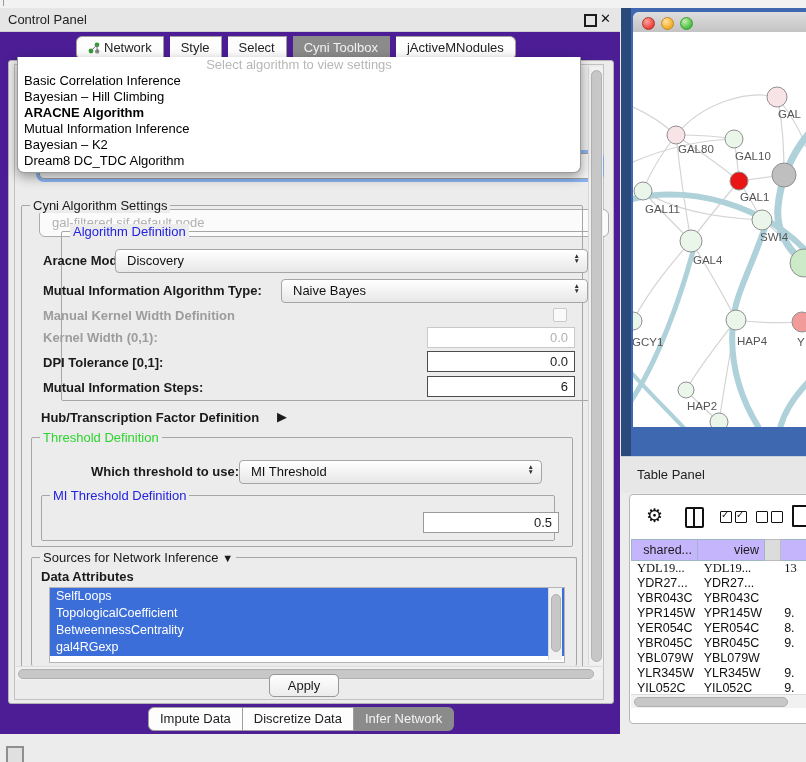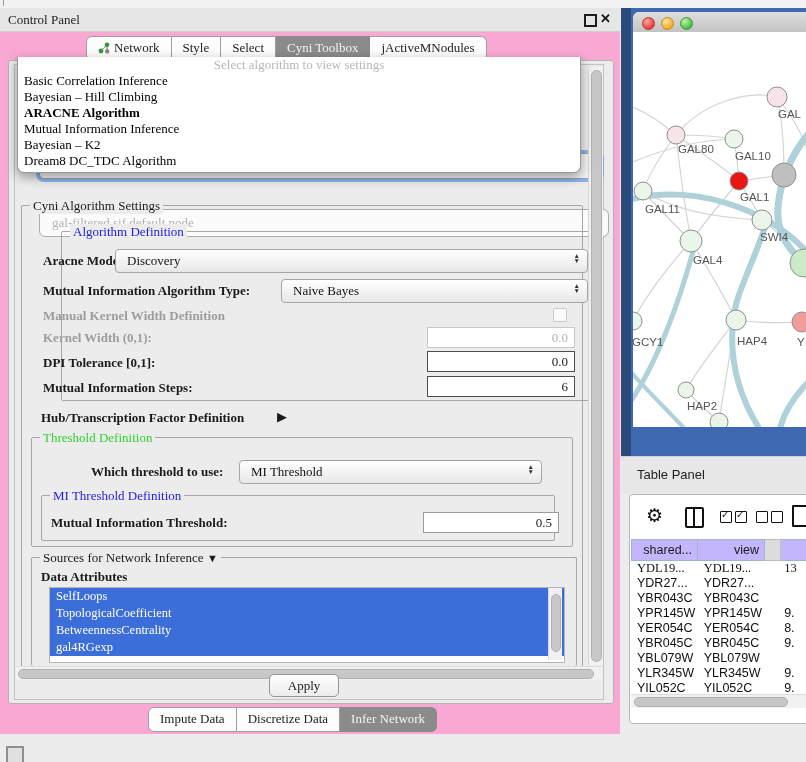--- a/index.html
+++ b/index.html
@@ -1,28 +1,28 @@
 <!DOCTYPE html>
 <html><head>
 <meta charset="utf-8">
 <style>
   html,body{margin:0;padding:0;}
   body{width:806px;height:762px;overflow:hidden;position:relative;background:#ececec;
        font-family:"Liberation Sans","DejaVu Sans",sans-serif;font-size:13px;color:#1a1a1a;}
   .abs{position:absolute;}
   
   #topstrip{left:0;top:0;width:806px;height:8px;background:#f2f2f2;}
-  #cp{left:0;top:8px;width:620px;height:726px;background:#f9a8d4;font-family:Liberation Serif, serif;}
+  #cp{left:0;top:8px;width:620px;height:726px;background:#4c1d95;}
   #cp-titlebar{left:0;top:0;width:620px;height:23px;background:#e6e6e6;border-bottom:1px solid #cfcfcf;}
   #cp-title{left:8px;top:4px;font-size:13px;color:#222;}
   .float-btn{left:584px;top:6px;width:9px;height:9px;border:2px solid #1c1c1c;background:transparent;}
   .close-btn{left:600px;top:3px;font-weight:bold;font-size:13px;color:#111;}
   
   .tabbar{display:flex;}
-  #top-tabs{left:86px;top:28px;}
+  #top-tabs{left:76px;top:28px;gap:6px;}
   #bottom-tabs{left:148px;top:699px;}
   .tab{background:#fdfdfd;border:1px solid #9f9f9f;border-left:none;padding:3px 11px 4px 11px;
        font-size:13px;color:#222;white-space:nowrap;display:flex;align-items:center;gap:4px;}
   .tab:first-child{border-left:1px solid #9f9f9f;border-radius:6px 0 0 6px;}
   .tab:last-child{border-radius:0 6px 6px 0;}
   .tab.sel{background:#8b8b8b;border-color:#8b8b8b;color:#f3f3f3;}
   
   #cp-body{left:8px;top:52px;width:604px;height:642px;border:1px solid #b3b3b3;border-radius:3px;background:#ececec;}
   #cp-inner{left:14px;top:56px;width:588px;height:634px;border:1px solid #c2c2c2;background:#ececec;}
   
@@ -169,21 +169,20 @@
       <span class="gb-title green">Threshold Definition</span>
     </div>
     <span class="lbl" style="left:76px;top:399px;">Which threshold to use:</span>
     <div class="combo" style="left:224px;top:395px;width:290px;">
       <span>MI Threshold</span>
       <span class="arr">▲<br>▼</span>
     </div>
     <div class="abs gb" style="left:26px;top:430px;width:512px;height:44px;">
       <span class="gb-title blue">MI Threshold Definition</span>
     </div>
-    <span class="lbl" style="left:36px;top:450px;">Mutual Information Threshold:</span>
     <div class="tf norm" style="left:408px;top:447px;width:122px;">0.5</div>
 
     <div class="abs gb" style="left:16px;top:492px;width:544px;height:108px;border-bottom:none;">
       <span class="gb-title"><span>Sources for Network Inference</span> <span style="font-size:11px;">▼</span></span>
     </div>
     <span class="lbl" style="left:26px;top:504px;">Data Attributes</span>
     <div id="attr-list" class="abs" style="left:34px;top:522px;">
         <div class="attr-item">SelfLoops</div>
         <div class="attr-item">TopologicalCoefficient</div>
         <div class="attr-item">BetweennessCentrality</div>

